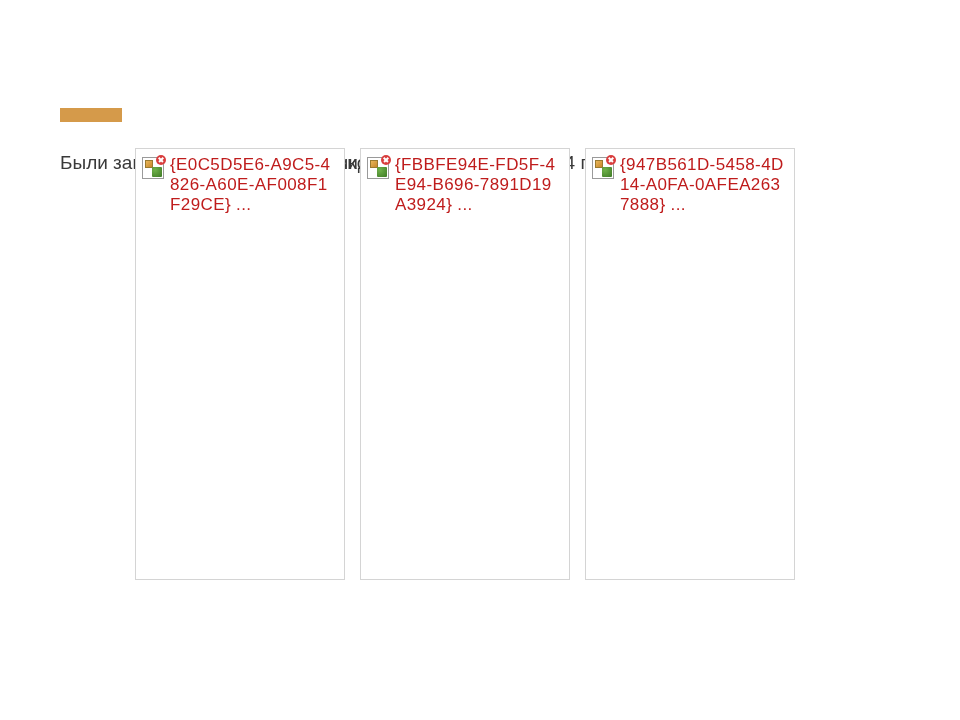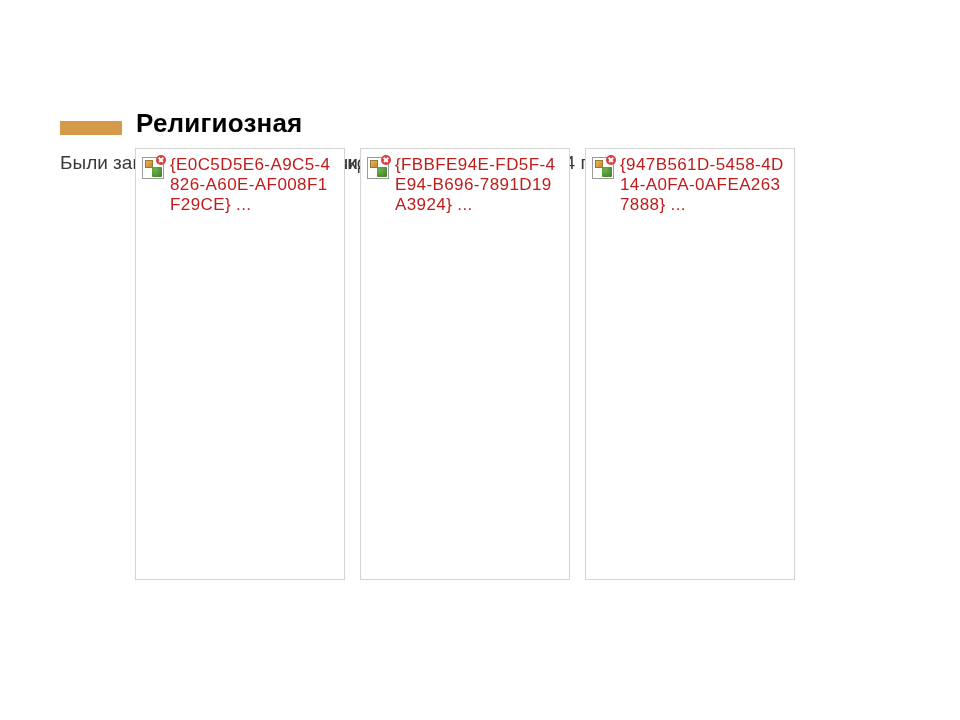--- a/index.html
+++ b/index.html
@@ -139,21 +139,20 @@
     background: #fff;
   }
   .img-missing-cross::before { transform: rotate(45deg); }
   .img-missing-cross::after  { transform: rotate(-45deg); }
 </style>
 </head>
 <body>
 
 <div class="title-wrap">
   <div class="title-bar"></div>
-  <div class="title-text">Религиозная</div>
 </div>
 
 <div class="body-text-1">Были закрыты мусульманские школы и медресе (1924 г.);</div>
 <div class="body-text-2">Были ликвидированы халифат(1924 г.); государства и школ</div>
 
 <div class="placeholders">
 
   <div class="ph-box">
     <div class="ph-inner">
       <div class="ph-icon">

